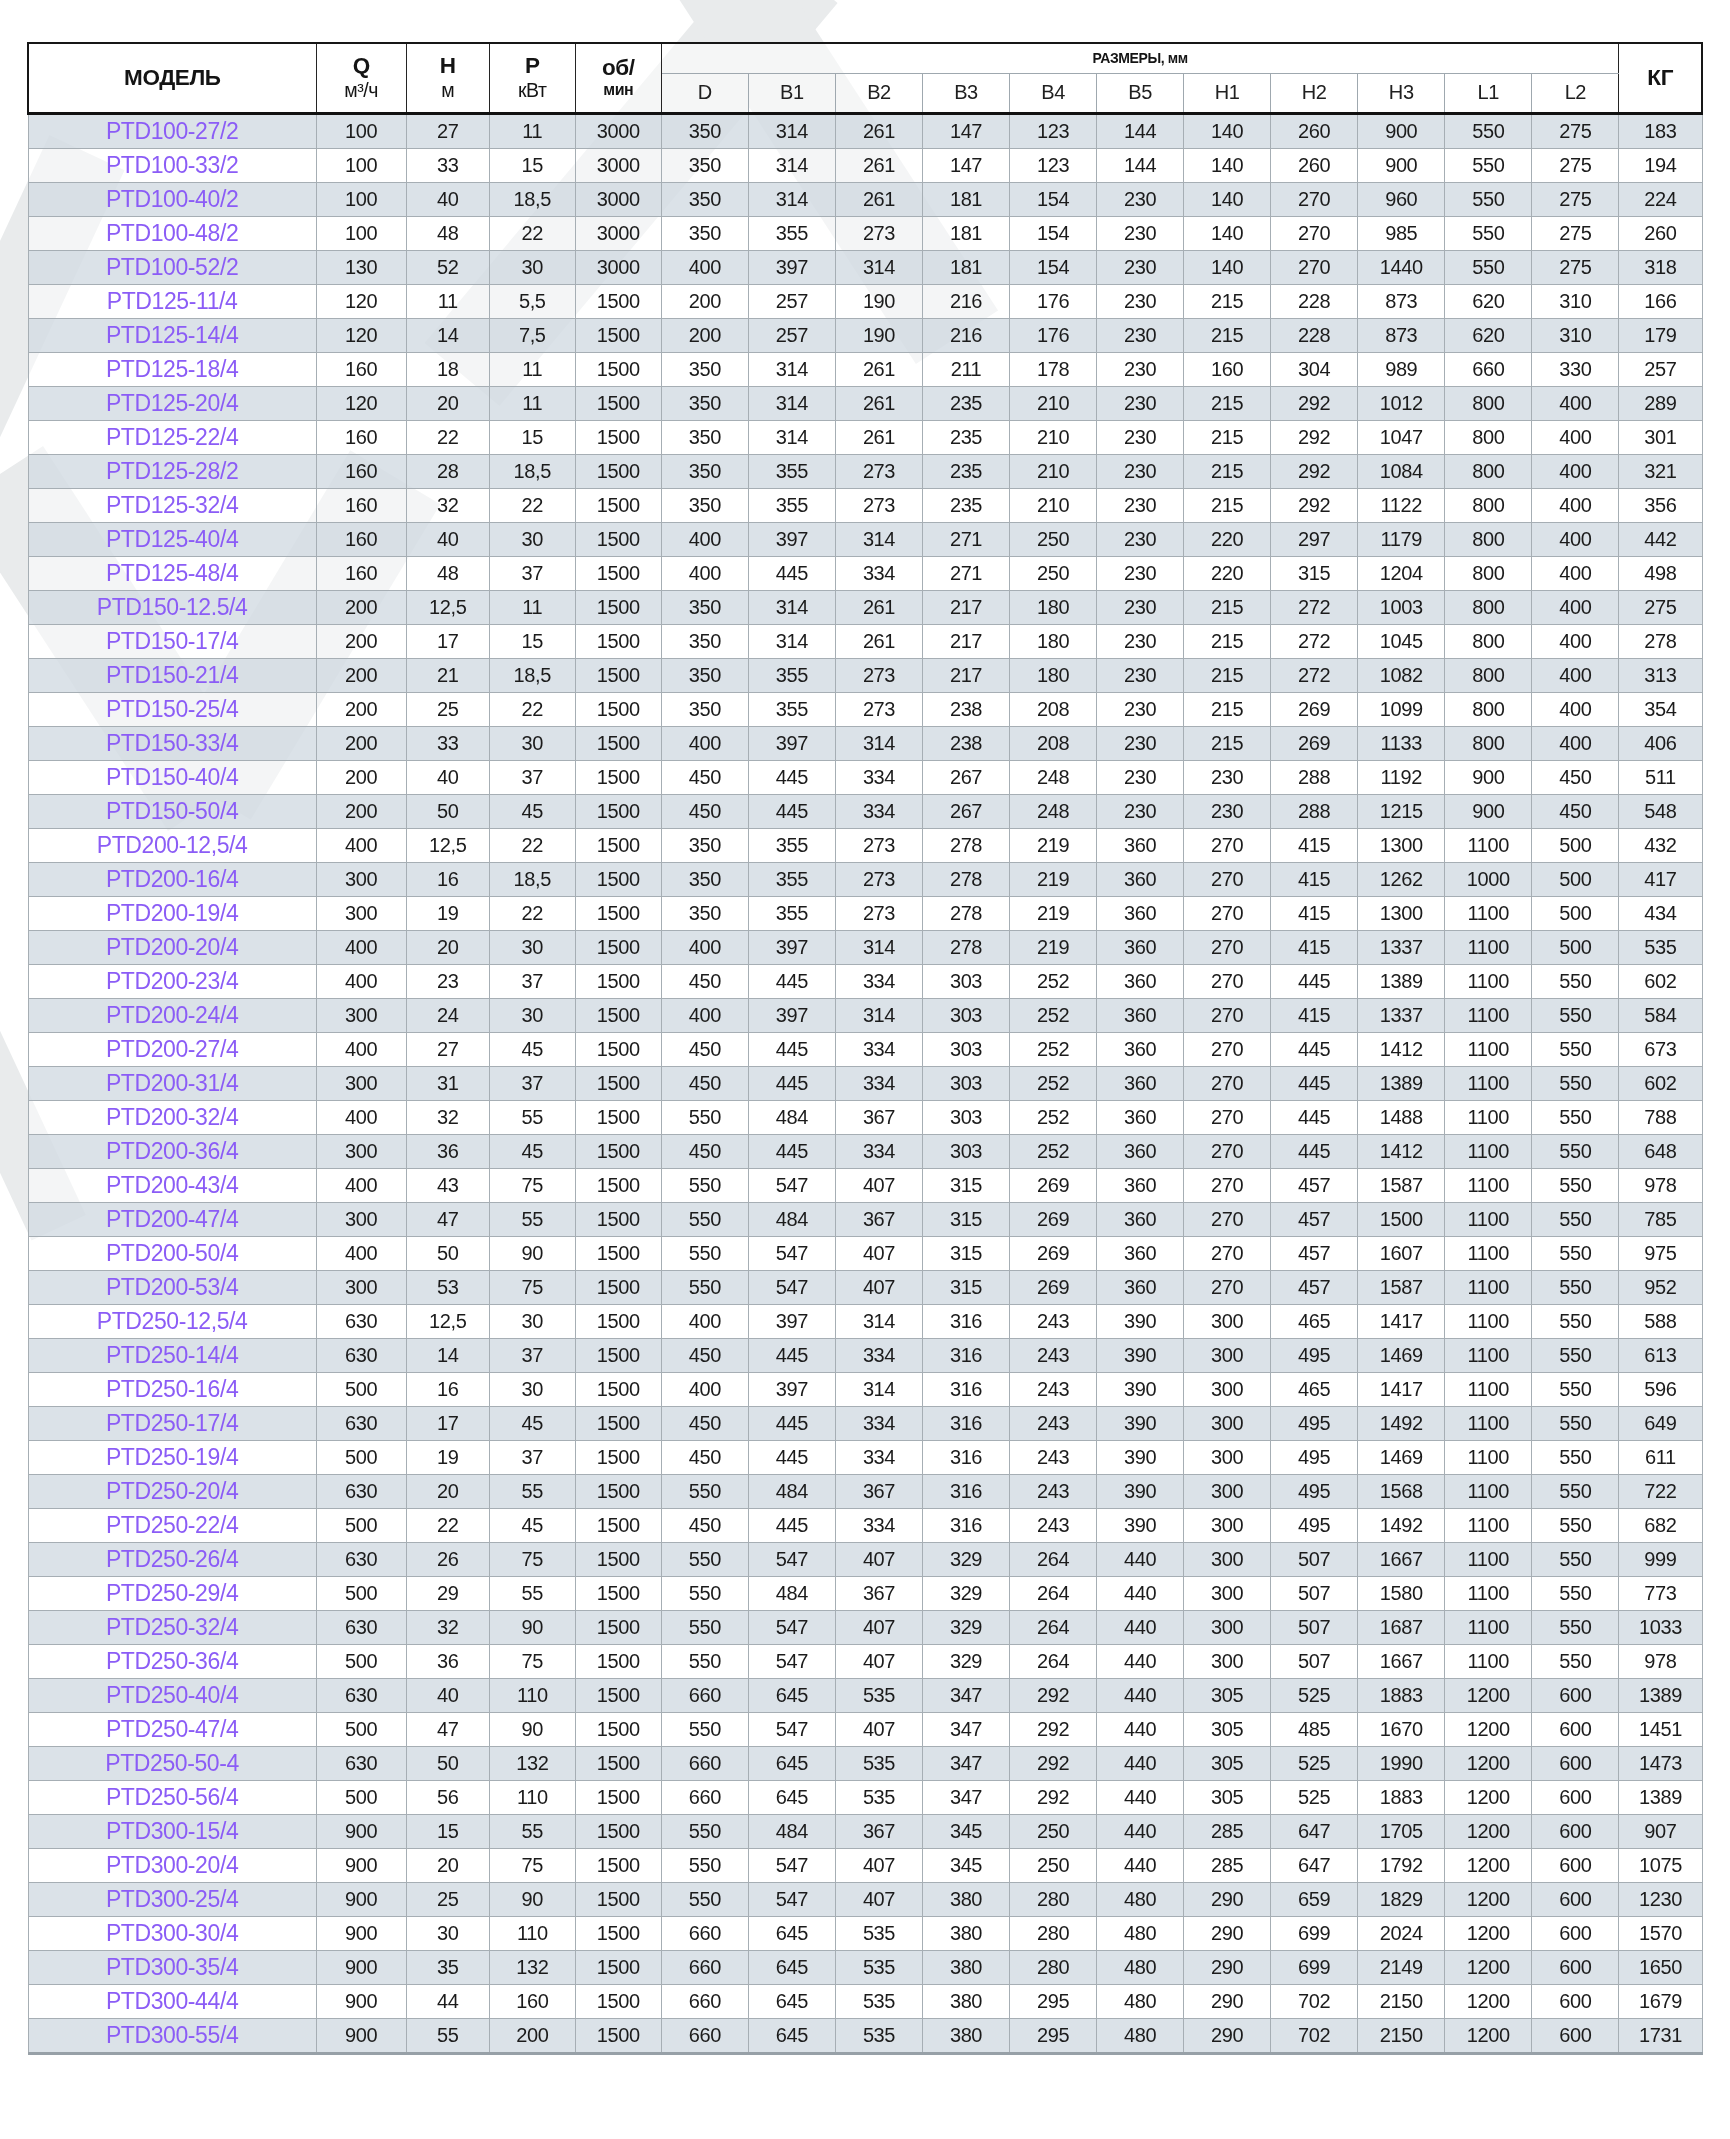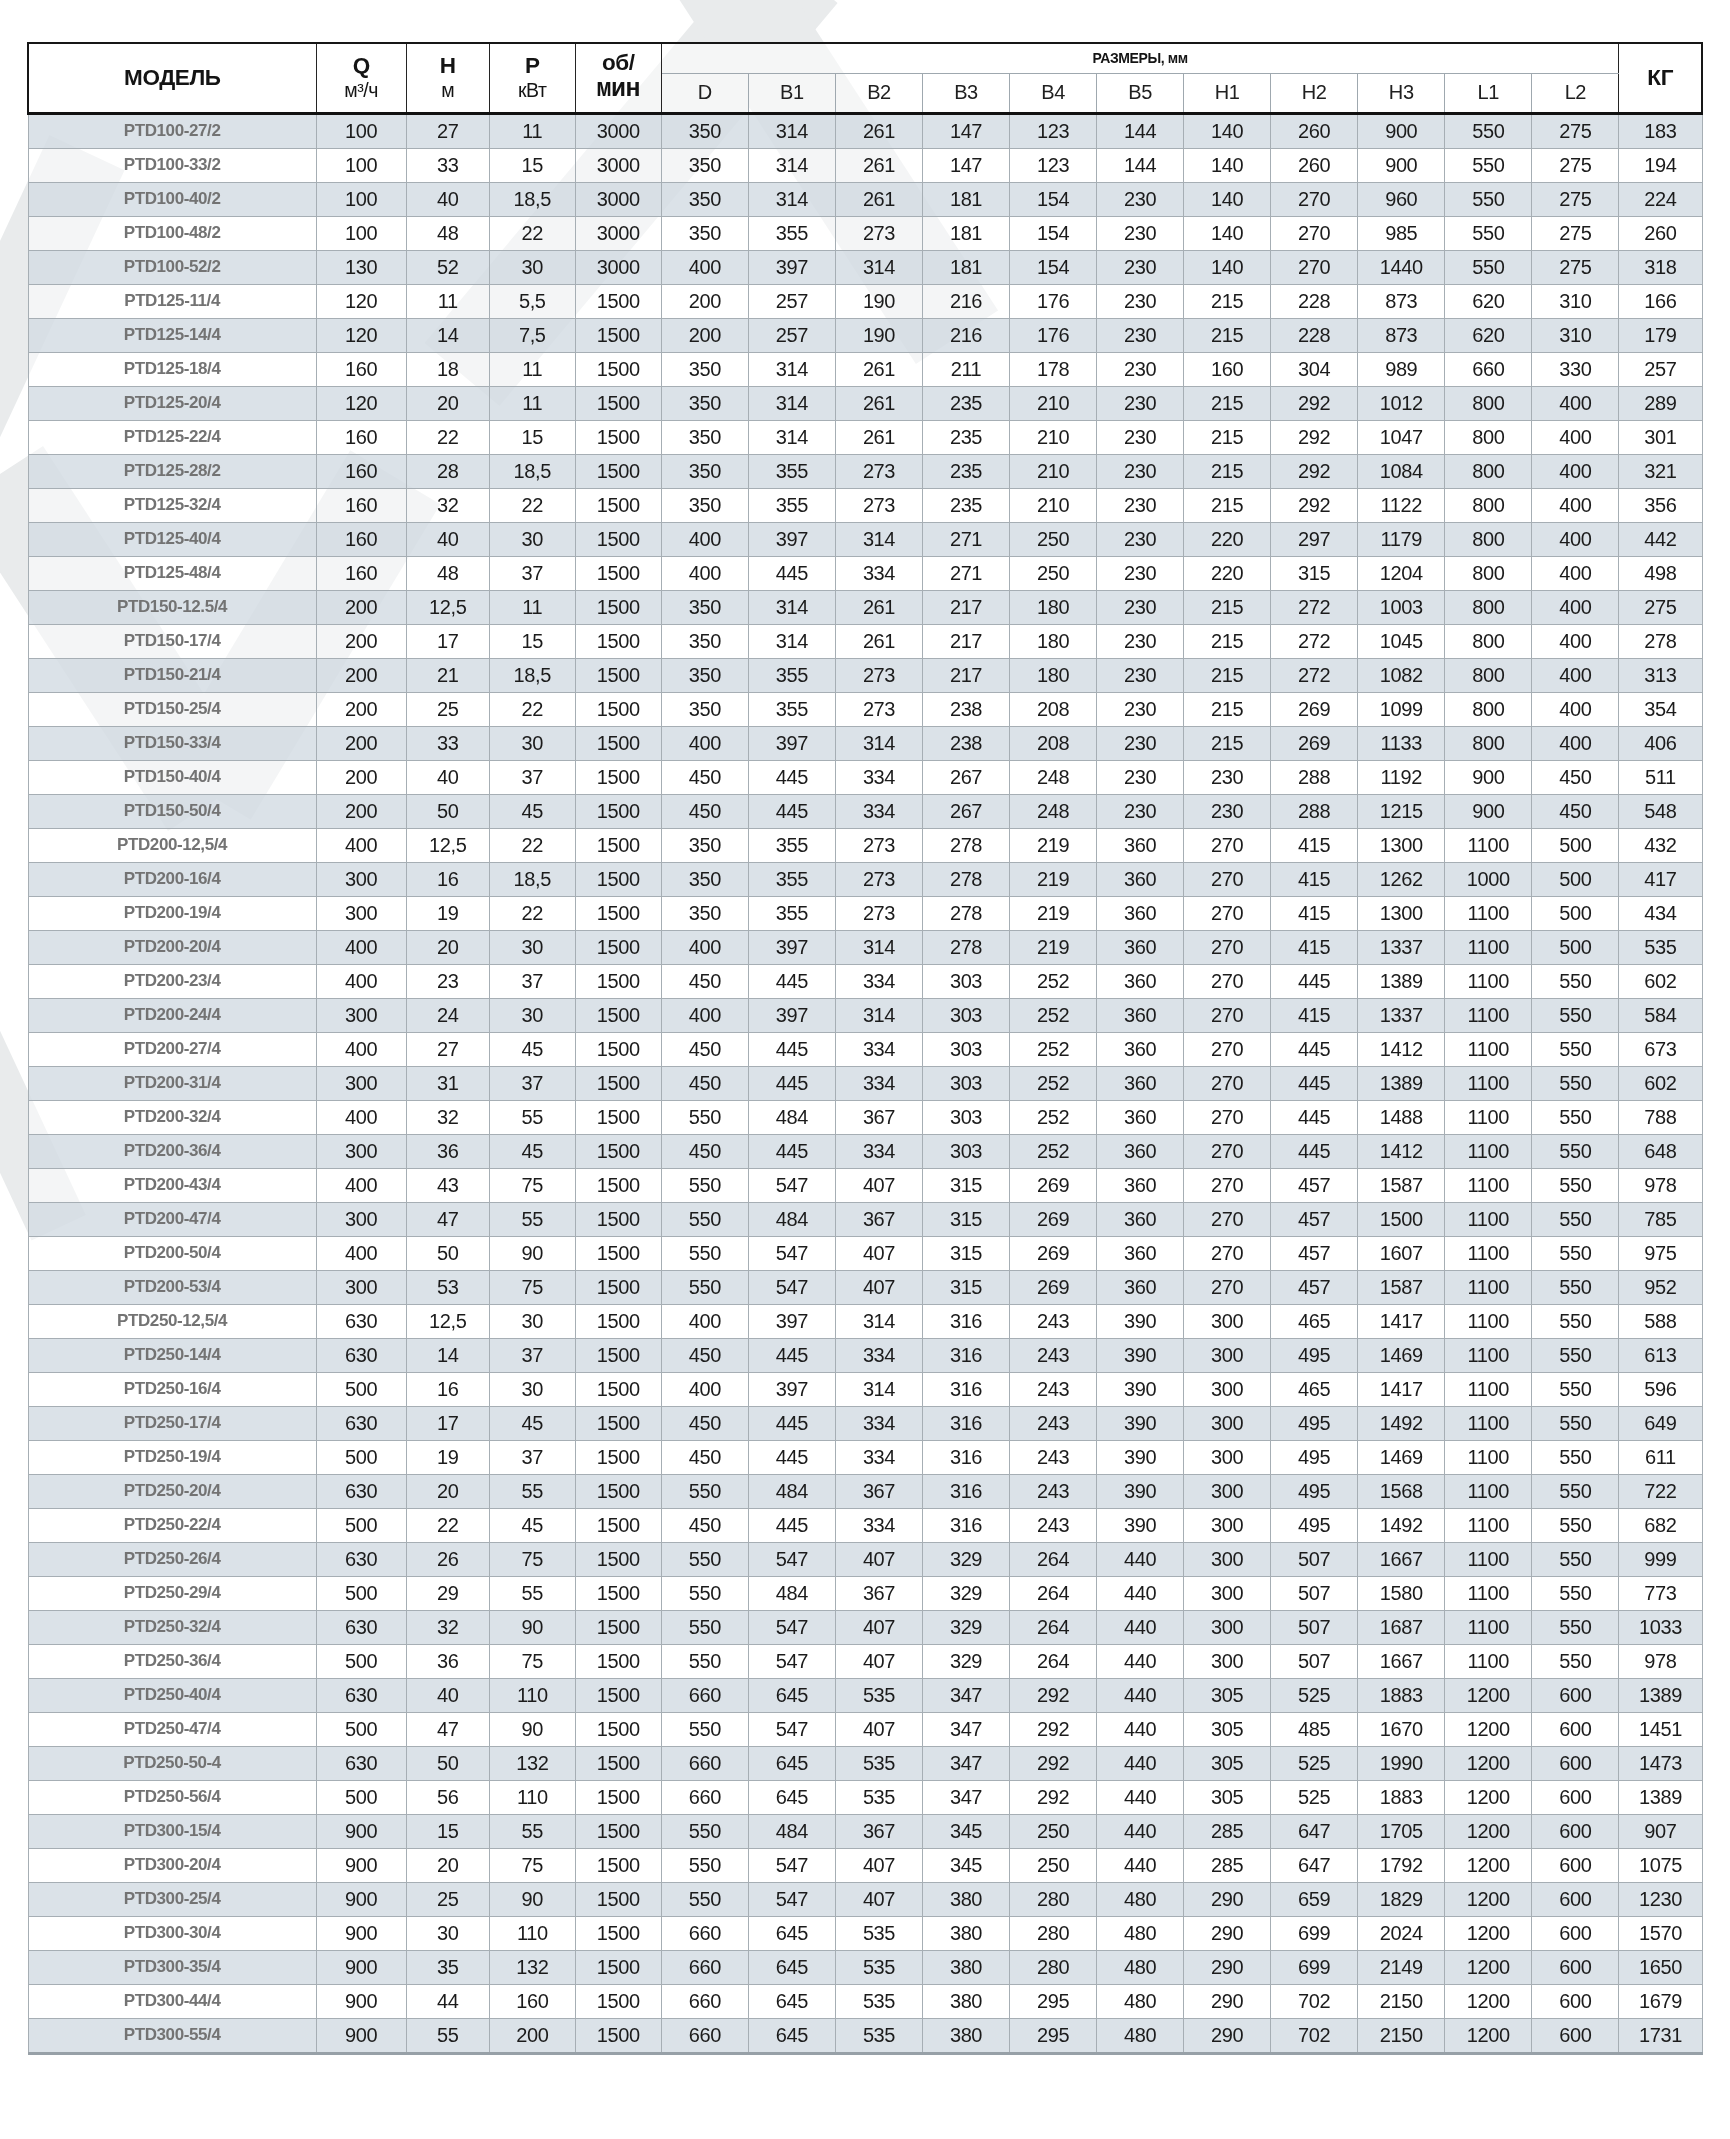--- a/index.html
+++ b/index.html
@@ -37,30 +37,30 @@
   thead th.sizes{height:28.5px;font-weight:700;font-size:14px;border-bottom:0.8px solid #9fa8af;}
   thead tr.subhead th{
     height:38px;font-weight:400;font-size:20px;
     border:0.8px solid #9fa8af;border-bottom:1.5px solid #242424;
     color:#202020;
   }
   th.model-h{font-weight:700;font-size:22.5px;margin-top:12px;}
   th.kg{font-weight:700;font-size:22.5px;}
   .stack .top{font-weight:700;font-size:22.5px;line-height:1.08;}
   .stack .bot{font-weight:400;font-size:19.5px;line-height:1.15;}
-  .stack.rpm .bot{font-weight:700;font-size:25px;font-family:Liberation Mono, monospace;}
+  .stack.rpm .bot{font-weight:700;font-size:16px;}
   thead{border-bottom:3.8px solid #111111;}
 
   tbody{border:1.5px solid #a6aeb4;border-bottom:3px solid #97a0a7;}
   tbody td{
     border:1.5px solid #a6aeb4;
     height:33px;padding:0;text-align:center;vertical-align:middle;
     font-size:20px;color:#1b1b1b;letter-spacing:-0.4px;
   }
-  tbody td.model{font-weight:700;font-size:17px;color:#737373;}
+  tbody td.model{font-weight:400;font-size:23px;color:#8b5cf6;}
   tbody tr:nth-child(odd){background:rgba(213,221,228,0.85);}
   tbody tr:nth-child(even){background:rgba(255,255,255,0.5);}
 </style>
 </head>
 <body>
 
 <div class="wm" id="wm1"></div>
 <div class="wm" id="wm2"></div>
 <div class="wm" id="wm3"></div>
 <div class="wm" id="wm4"></div>

